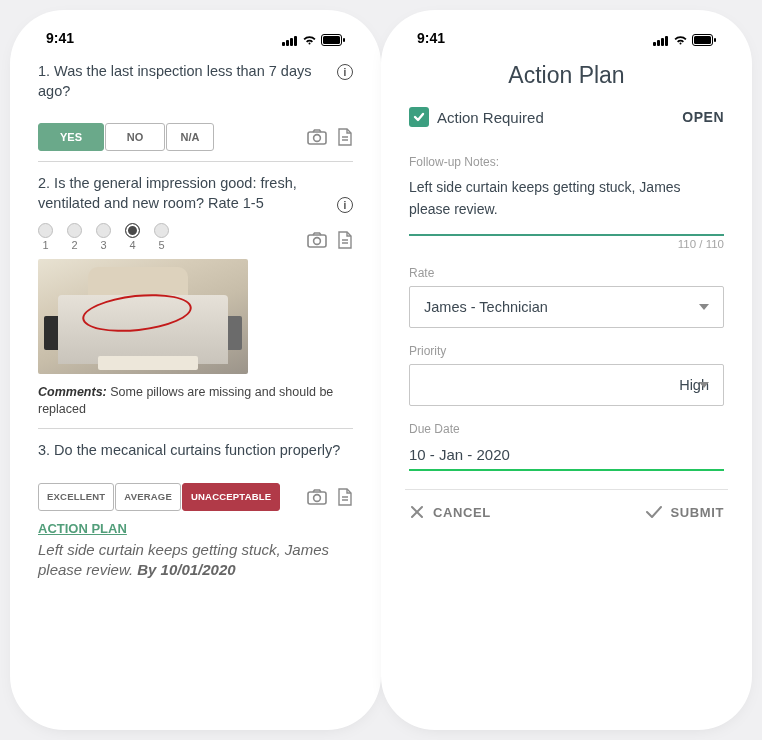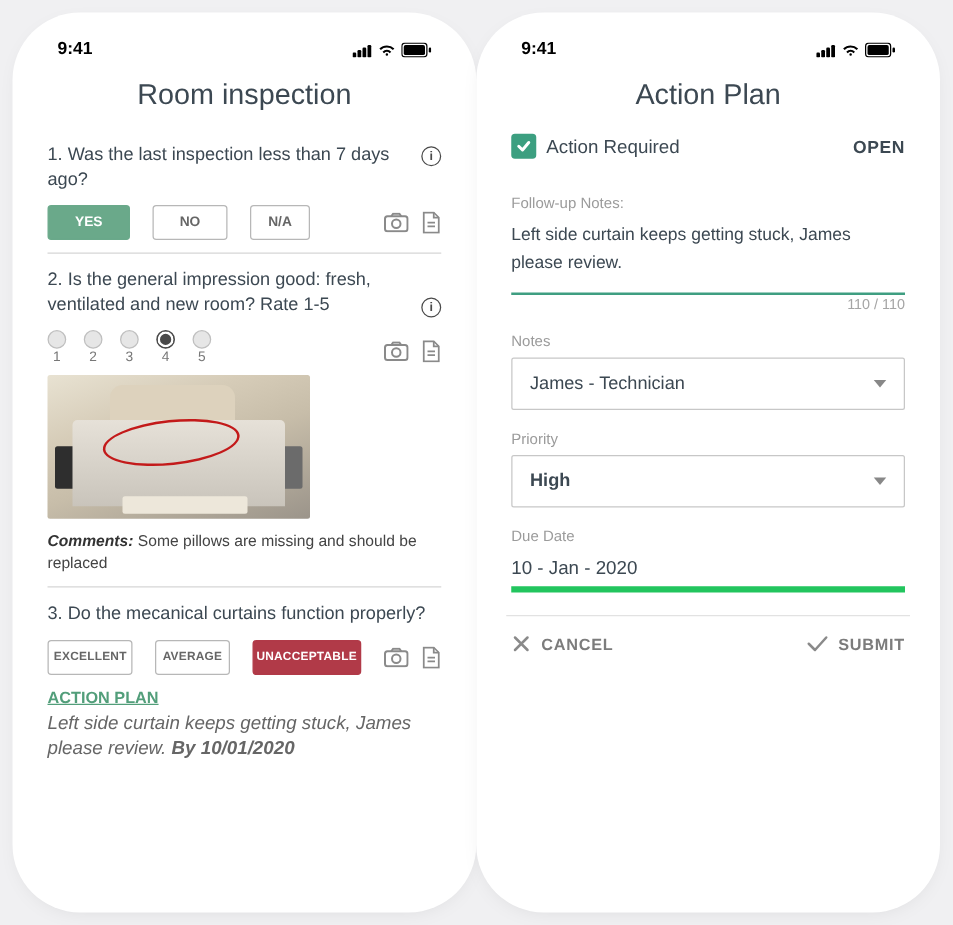--- a/index.html
+++ b/index.html
@@ -78,22 +78,22 @@
       border-radius: 50%;
       font-size: 10px;
       font-weight: 700;
       display: flex; align-items: center; justify-content: center;
       color: #4a4a4a;
       margin-top: 2px;
     }
     .answer-row {
       display: flex;
       align-items: center;
-      gap: 18px;
-      margin-top: 10px;
+      gap: 1px;
+      margin-top: 22px;
     }
     .btn {
       height: 28px;
       border-radius: 3px;
       font-size: 11px;
       font-weight: 700;
       display: flex; align-items: center; justify-content: center;
       cursor: pointer;
       border: 1.2px solid #b7b7b7;
       background: #fff;
@@ -196,26 +196,26 @@
       font-size: 14.5px; color: #3c4852;
       position: relative;
     }
     .select .caret {
       margin-left: auto;
       width: 0; height: 0;
       border-left: 5px solid transparent;
       border-right: 5px solid transparent;
       border-top: 6px solid #888;
     }
-    .select.center { justify-content: flex-start; font-weight: bold; }
+    .select.center { justify-content: flex-end; }
     .select.center .caret { position: absolute; right: 14px; }
 
     .date-input {
       margin-top: 4px;
-      border-bottom: 5px solid #22c55e;
+      border-bottom: 2px solid #22c55e;
       font-size: 15px; color: #3c4852;
       padding: 6px 0;
     }
     .footer-row {
       display: flex; justify-content: space-between;
       border-top: 1px solid #e2e2e2;
       padding: 14px 4px 10px;
       margin: 18px -4px 0;
     }
     .footer-btn {
@@ -243,21 +243,20 @@
           <path d="M7.5 9.5a1 1 0 100-2 1 1 0 000 2zM4 6.3a5 5 0 017 0l-1.2 1.2a3.3 3.3 0 00-4.6 0L4 6.3zM1.5 3.8a8.5 8.5 0 0112 0L12.3 5A6.8 6.8 0 002.7 5L1.5 3.8z" fill="#000"></path>
         </svg>
       <svg width="24" height="12" viewBox="0 0 24 12">
           <rect x="0.5" y="0.5" width="20" height="11" rx="2.5" stroke="#000" fill="none"></rect>
           <rect x="2" y="2" width="17" height="8" rx="1.5" fill="#000"></rect>
           <rect x="22" y="4" width="2" height="4" rx="1" fill="#000"></rect>
         </svg>
     </div>
   </div>
 
-  <div class="page-title">Room inspection</div>
 
   <div class="content">
 
     <div class="section">
       <div class="q-row">
         <div class="q-text">1. Was the last inspection less than 7 days ago?</div>
         <div class="info-icon">i</div>
       </div>
       <div class="answer-row">
         <div class="btn yes">YES</div>
@@ -395,21 +394,21 @@
         </div>
         <span class="chk-label">Action Required</span>
       </div>
       <span class="open-badge">OPEN</span>
     </div>
 
     <div class="field-label">Follow-up Notes:</div>
     <div class="textarea">Left side curtain keeps getting stuck, James please review.</div>
     <div class="char-count">110 / 110</div>
 
-    <div class="field-label">Notes</div>
+    <div class="field-label">Rate</div>
     <div class="select">
       <span>James  - Technician</span>
       <span class="caret"></span>
     </div>
 
     <div class="field-label">Priority</div>
     <div class="select center">
       <span>High</span>
       <span class="caret"></span>
     </div>

